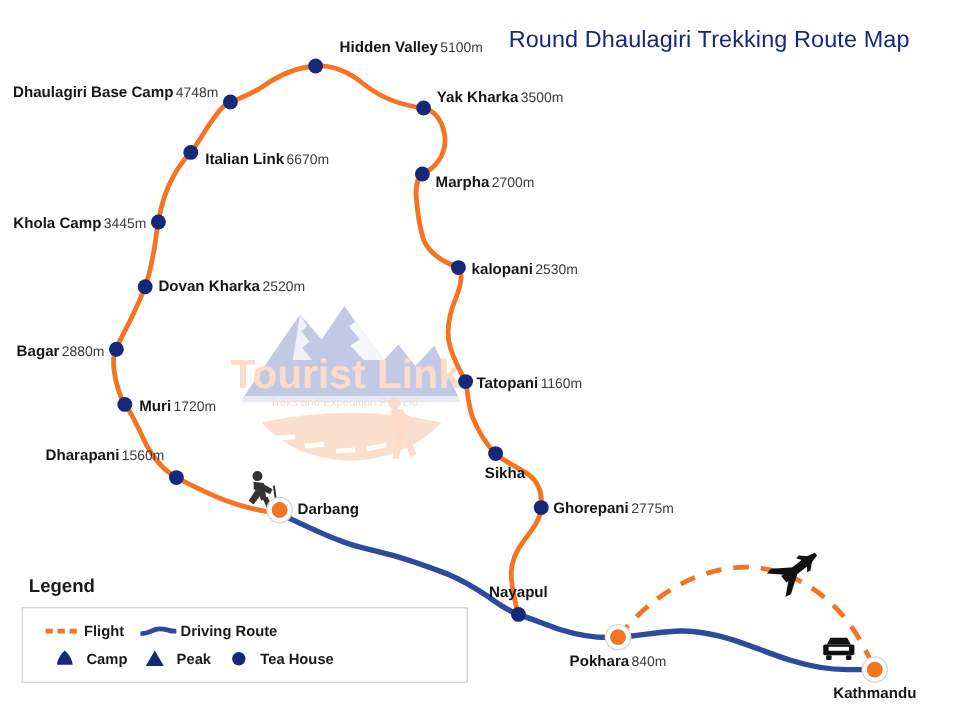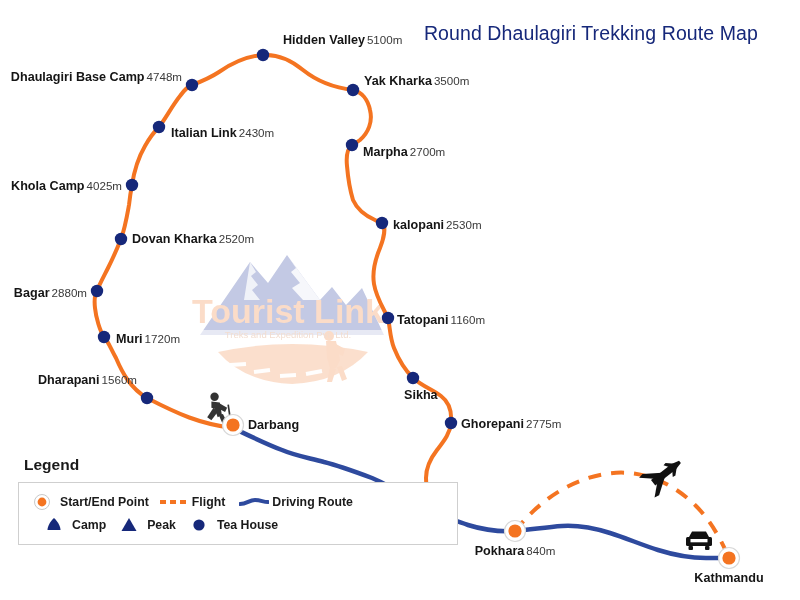--- a/index.html
+++ b/index.html
@@ -49,22 +49,22 @@
     margin-left: 2px;
     text-align: right;
   }
   .place-label.right { transform: translate(0, -50%); }
   .place-label.left  { transform: translate(-100%, -50%); }
   .place-label.center{ transform: translate(-50%, -50%); }
 
   
   #legend {
     position: absolute;
-    left: 18px; top: 456px;
-    width: 440px;
+    left: 18px; top: 480px;
+    width: 372px;
   }
   #legend .legend-heading {
     font-size: 15.5px;
     font-weight: bold;
     color: #1a1a1a;
     margin: 0 0 8px 6px;
   }
   #legend .legend-box {
     border: 1px solid #cfcfcf;
     background: #ffffff;
@@ -226,51 +226,42 @@
           <circle cx="729" cy="558" r="6.6" fill="#f47421"></circle>
         </g>
       </g>
   </svg>
 
   <div class="map-title">Round Dhaulagiri Trekking Route Map</div>
 
   <div id="labels-layer">
       <div class="place-label right" style="left: 283px; top: 40px;"><span class="pname">Hidden Valley</span><span class="pelev">5100m</span></div>
       <div class="place-label left" style="left: 182px; top: 77px;"><span class="pname">Dhaulagiri Base Camp</span><span class="pelev">4748m</span></div>
-      <div class="place-label right" style="left: 171px; top: 133px;"><span class="pname">Italian Link</span><span class="pelev">2430m</span></div>
-      <div class="place-label left" style="left: 122px; top: 186px;"><span class="pname">Khola Camp</span><span class="pelev">4025m</span></div>
+      <div class="place-label right" style="left: 171px; top: 133px;"><span class="pname">Italian Link</span><span class="pelev">6670m</span></div>
+      <div class="place-label left" style="left: 122px; top: 186px;"><span class="pname">Khola Camp</span><span class="pelev">3445m</span></div>
       <div class="place-label right" style="left: 132px; top: 239px;"><span class="pname">Dovan Kharka</span><span class="pelev">2520m</span></div>
       <div class="place-label left" style="left: 87px; top: 293px;"><span class="pname">Bagar</span><span class="pelev">2880m</span></div>
       <div class="place-label right" style="left: 116px; top: 339px;"><span class="pname">Muri</span><span class="pelev">1720m</span></div>
       <div class="place-label left" style="left: 137px; top: 380px;"><span class="pname">Dharapani</span><span class="pelev">1560m</span></div>
       <div class="place-label right" style="left: 248px; top: 425px;"><span class="pname">Darbang</span></div>
       <div class="place-label right" style="left: 364px; top: 81px;"><span class="pname">Yak Kharka</span><span class="pelev">3500m</span></div>
       <div class="place-label right" style="left: 363px; top: 152px;"><span class="pname">Marpha</span><span class="pelev">2700m</span></div>
       <div class="place-label right" style="left: 393px; top: 225px;"><span class="pname">kalopani</span><span class="pelev">2530m</span></div>
       <div class="place-label right" style="left: 397px; top: 320px;"><span class="pname">Tatopani</span><span class="pelev">1160m</span></div>
       <div class="place-label right" style="left: 404px; top: 395px;"><span class="pname">Sikha</span></div>
       <div class="place-label right" style="left: 461px; top: 424px;"><span class="pname">Ghorepani</span><span class="pelev">2775m</span></div>
       <div class="place-label center" style="left: 432px; top: 494px;"><span class="pname">Nayapul</span></div>
       <div class="place-label center" style="left: 515px; top: 551px;"><span class="pname">Pokhara</span><span class="pelev">840m</span></div>
       <div class="place-label center" style="left: 729px; top: 578px;"><span class="pname">Kathmandu</span></div>
     </div>
 
   <div id="legend">
     <div class="legend-heading">Legend</div>
     <div class="legend-box" id="legend-box">
         <div class="legend-row">
-          <div class="legend-item">
-            <span class="lg-ico">
-              <svg width="30" height="18" viewBox="0 0 30 18">
-                <circle cx="15" cy="9" r="7.5" fill="#ffffff" stroke="#c9c9c9" stroke-width="1"></circle>
-                <circle cx="15" cy="9" r="4.4" fill="#f47421"></circle>
-              </svg>
-            </span>
-            <span class="lg-txt">Start/End Point</span>
-          </div>
           <span style="width: 10px;"></span>
           <div class="legend-item">
             <span class="lg-ico">
               <svg width="30" height="18" viewBox="0 0 30 18">
                 <line x1="1" y1="9" x2="29" y2="9" stroke="#f47421" stroke-width="4" stroke-dasharray="6 4"></line>
               </svg>
             </span>
             <span class="lg-txt">Flight</span>
           </div>
           <span style="width: 14px;"></span>

